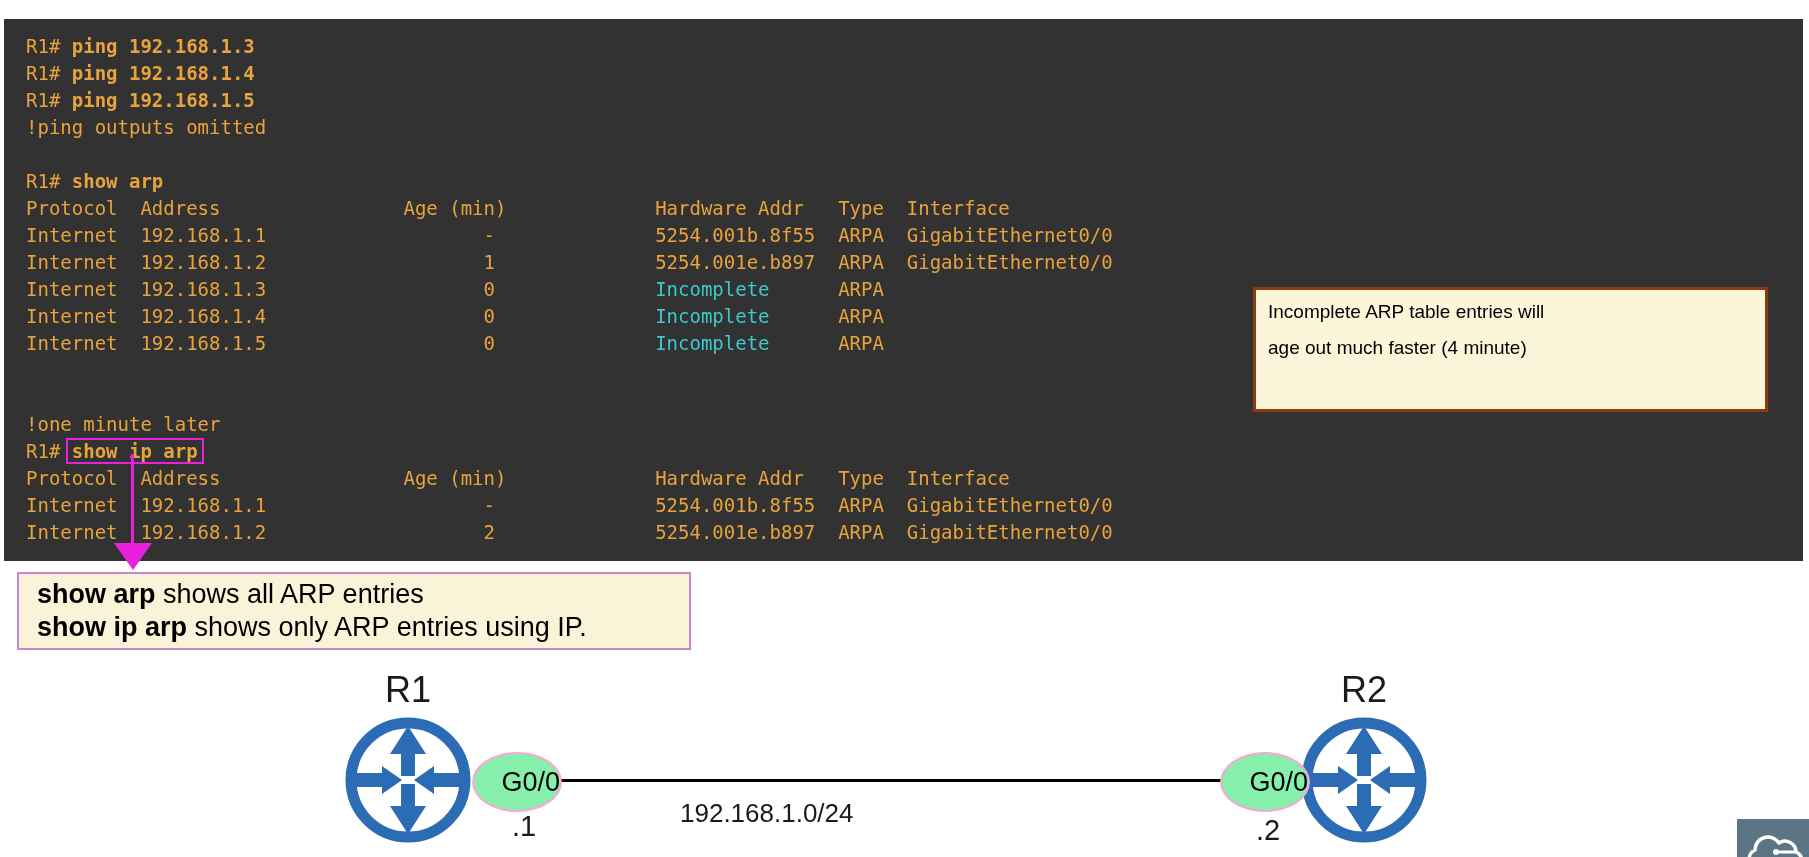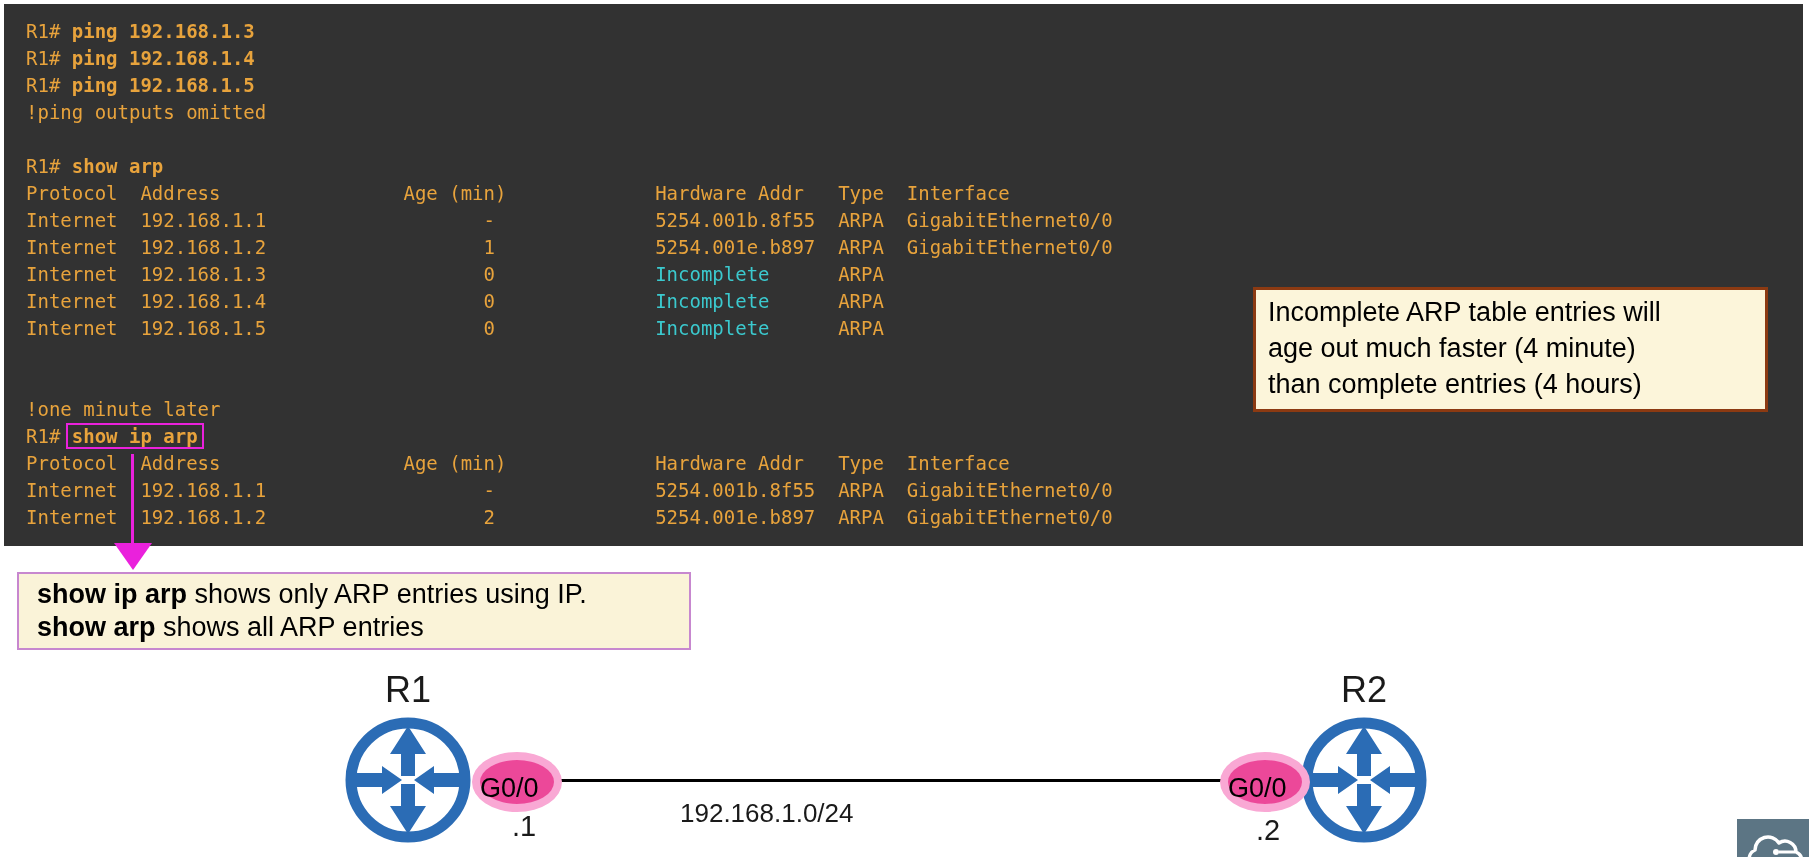--- a/index.html
+++ b/index.html
@@ -5,82 +5,81 @@
   :root{
     --amber:#E8A33C; --term-bg:#323232; --cyan:#3BC9CE; --magenta:#EA21DC;
     --note1-bg:#FCF5DA; --note1-border:#8C3A12; --note2-bg:#FAF3D8; --note2-border:#C787CF;
     --router-blue:#2B6CB5; --ink:#1A1A1A; --logo-bg:#5C7584;
   }
   html,body{margin:0;padding:0;background:#fff;}
   .page{position:relative;width:1809px;height:857px;background:#ffffff;overflow:hidden;
         font-family:"Liberation Sans",sans-serif;}
 
   
-  .terminal{position:absolute;left:4px;top:4px;width:1799px;height:542px;background:var(--term-bg);
+  .terminal{position:absolute;left:4px;top:19px;width:1799px;height:542px;background:var(--term-bg);
     color:var(--amber);font-family:"DejaVu Sans Mono",monospace;font-size:19px;line-height:27px;
     padding:14px 0 0 22px;box-sizing:border-box;white-space:pre;}
   .tline{height:27px;white-space:pre;}
   .seg-bold{font-weight:bold;}
   .seg-cyan{color:var(--cyan);text-align:right;}
   .cmd-box{position:relative;font-weight:bold;}
   .cmd-box::after{content:'';position:absolute;left:-6px;right:-6px;top:-2px;bottom:-2px;
     border:2px solid var(--magenta);}
 
   
   .arrow-line{position:absolute;left:131px;top:454px;width:3px;height:91px;background:var(--magenta);z-index:6;}
   .arrow-head{position:absolute;left:114px;top:543px;width:0;height:0;z-index:6;
     border-left:19px solid transparent;border-right:19px solid transparent;border-top:27px solid var(--magenta);}
 
   
   .note{position:absolute;box-sizing:border-box;color:#000;}
   .note1{left:1253px;top:287px;width:515px;height:125px;background:var(--note1-bg);
-    border:3px solid var(--note1-border);font-size:27px;line-height:36px;padding:4px 12px;z-index:5;}
+    border:3px solid var(--note1-border);font-size:19px;line-height:36px;padding:4px 12px;z-index:5;}
   .note2{left:17px;top:572px;width:674px;height:78px;background:var(--note2-bg);
     border:2px solid var(--note2-border);font-size:27px;line-height:33px;padding:4px 18px;z-index:5;}
   .nline{white-space:pre;}
 
   
   .rlabel{position:absolute;width:80px;text-align:center;font-size:36px;color:var(--ink);}
   .r1label{left:368px;top:669px;}
   .r2label{left:1324px;top:669px;}
   .router{position:absolute;width:136px;height:136px;}
   .r1{left:340px;top:712px;}
   .r2{left:1296px;top:712px;}
   .link{position:absolute;left:558px;top:779px;width:668px;height:3px;background:#000;}
-  .oval{position:absolute;width:90px;height:60px;background:#ec4899;border:8px solid #f9a8d4;
-    border-radius:50%;text-align:left;line-height:56px;font-size:27px;color:#000;z-index:3;box-sizing:border-box;}
+  .oval{position:absolute;width:90px;height:60px;background:#86efac;border:2px solid #f9a8d4;
+    border-radius:50%;text-align:right;line-height:56px;font-size:27px;color:#000;z-index:3;box-sizing:border-box;}
   .oval1{left:472px;top:752px;}
   .oval2{left:1220px;top:752px;}
   .ip{position:absolute;font-size:29px;color:var(--ink);}
   .ip1{left:512px;top:810px;}
   .ip2{left:1256px;top:814px;}
   .net{position:absolute;left:680px;top:798px;width:260px;text-align:left;font-size:26px;color:var(--ink);}
 
   
   .logo{position:absolute;left:1737px;top:819px;width:72px;height:72px;}
 </style>
 </head>
 <body>
 
 <div class="page">
 
   <div class="terminal" id="terminal"><div class="tline"><span>R1# </span><span class="seg-bold">ping 192.168.1.3</span></div><div class="tline"><span>R1# </span><span class="seg-bold">ping 192.168.1.4</span></div><div class="tline"><span>R1# </span><span class="seg-bold">ping 192.168.1.5</span></div><div class="tline"><span>!ping outputs omitted</span></div><div class="tline">&nbsp;</div><div class="tline"><span>R1# </span><span class="seg-bold">show arp</span></div><div class="tline"><span>Protocol  Address                Age (min)             Hardware Addr   Type  Interface</span></div><div class="tline"><span>Internet  192.168.1.1                   -              5254.001b.8f55  ARPA  GigabitEthernet0/0</span></div><div class="tline"><span>Internet  192.168.1.2                   1              5254.001e.b897  ARPA  GigabitEthernet0/0</span></div><div class="tline"><span>Internet  192.168.1.3                   0              </span><span class="seg-cyan">Incomplete</span><span>      ARPA</span></div><div class="tline"><span>Internet  192.168.1.4                   0              </span><span class="seg-cyan">Incomplete</span><span>      ARPA</span></div><div class="tline"><span>Internet  192.168.1.5                   0              </span><span class="seg-cyan">Incomplete</span><span>      ARPA</span></div><div class="tline">&nbsp;</div><div class="tline">&nbsp;</div><div class="tline"><span>!one minute later</span></div><div class="tline"><span>R1# </span><span class="seg-bold cmd-box">show ip arp</span></div><div class="tline"><span>Protocol  Address                Age (min)             Hardware Addr   Type  Interface</span></div><div class="tline"><span>Internet  192.168.1.1                   -              5254.001b.8f55  ARPA  GigabitEthernet0/0</span></div><div class="tline"><span>Internet  192.168.1.2                   2              5254.001e.b897  ARPA  GigabitEthernet0/0</span></div></div>
 
   <div class="note note1" id="note1">
       <div class="nline"><span>Incomplete ARP table entries will</span></div>
       <div class="nline"><span>age out much faster (4 minute)</span></div>
-      <div class="nline"><span>than complete entries (4 hours)</span></div>
     </div>
 
   <div class="arrow-line"></div>
   <div class="arrow-head"></div>
 
   <div class="note note2" id="note2">
+      <div class="nline"><span class="seg-bold">show arp</span><span> shows all ARP entries</span></div>
       <div class="nline"><span class="seg-bold">show ip arp</span><span> shows only ARP entries using IP.</span></div>
-      <div class="nline"><span class="seg-bold">show arp</span><span> shows all ARP entries</span></div>
     </div>
 
   <div>
     <div class="rlabel r1label">R1</div>
 
     <svg class="router r1" viewBox="0 0 136 136">
       <circle cx="68" cy="68" r="57" fill="#ffffff" stroke="#2B6CB5" stroke-width="11"></circle>
       <path d="M68 14 L86 42 L75 42 L75 64 L61 64 L61 42 L50 42 Z" fill="#2B6CB5"></path>
       <path d="M68 122 L86 94 L75 94 L75 72 L61 72 L61 94 L50 94 Z" fill="#2B6CB5"></path>
       <path d="M62 68 L42 54 L42 61 L16 61 L16 75 L42 75 L42 82 Z" fill="#2B6CB5"></path>

